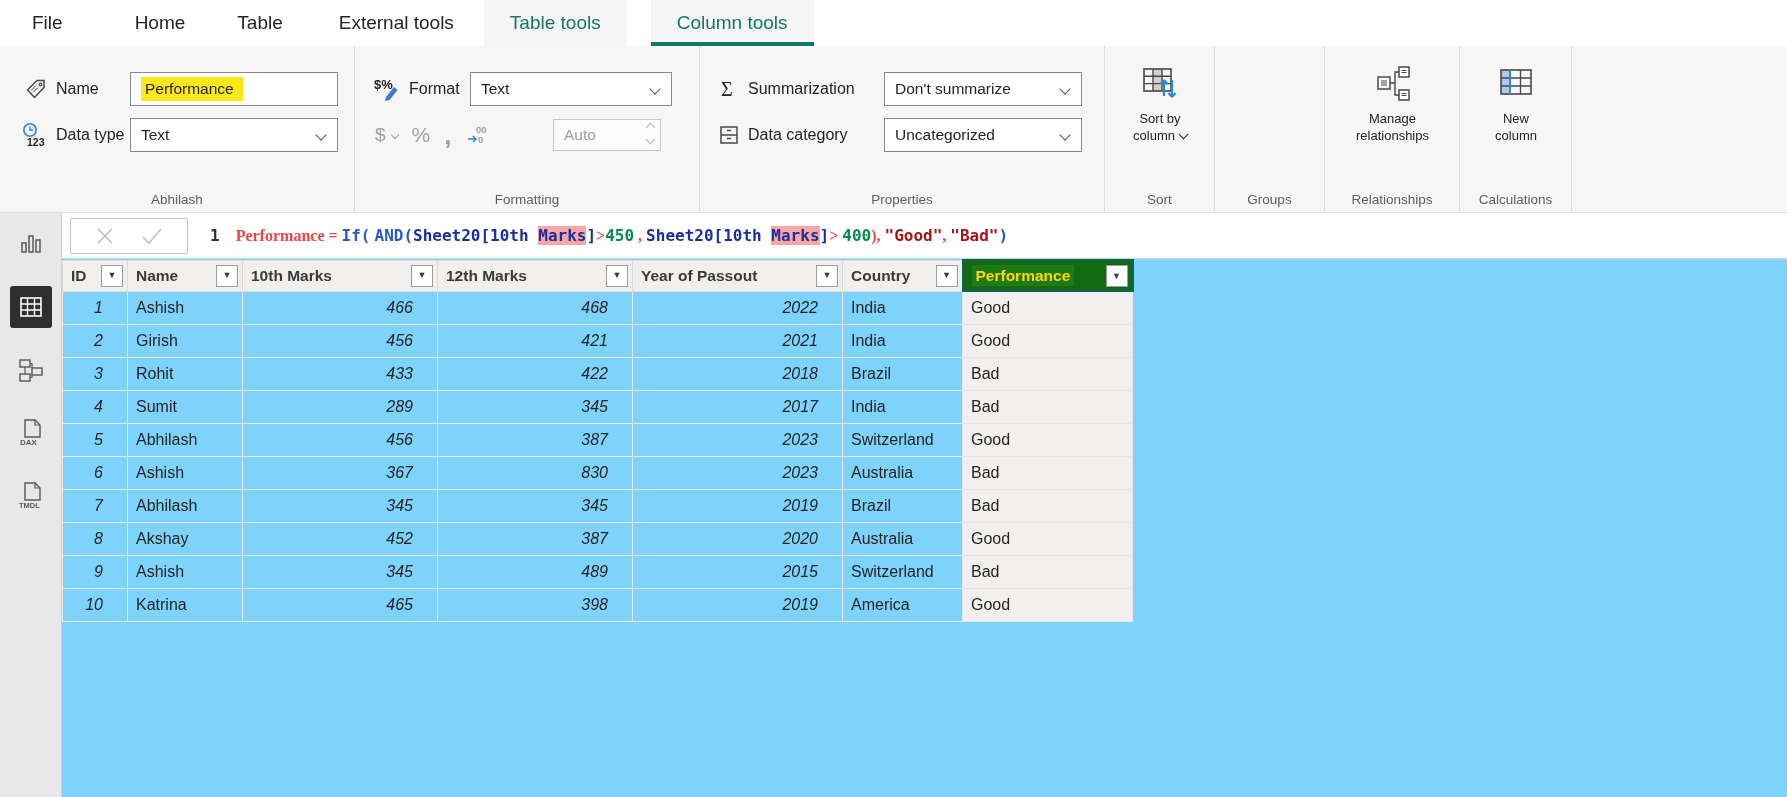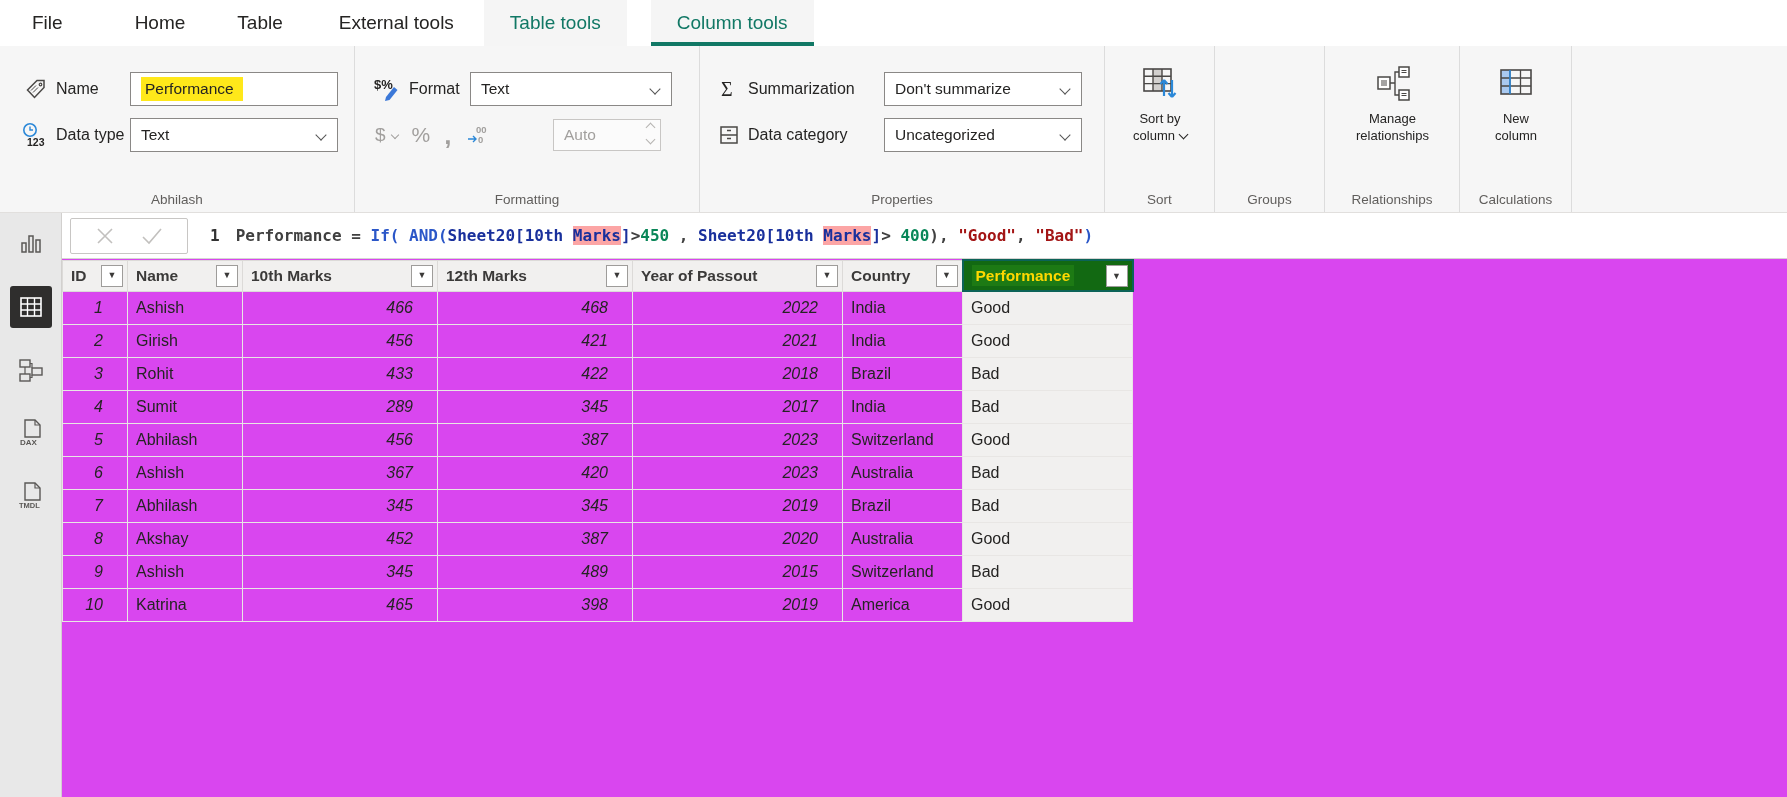--- a/index.html
+++ b/index.html
@@ -45,26 +45,26 @@
   .side-tile.selected { background:#2f2e2d; }
   .main { flex:1; display:flex; flex-direction:column; background:#fff; }
 
   
   .formula-bar { height:46px; background:#fff; border-bottom:1px solid #d6d4d2; display:flex; align-items:center; }
   .fx-buttons { margin-left:8px; width:118px; height:36px; border:1px solid #c8c6c4; border-radius:2px;
       background:#fff; display:flex; align-items:center; justify-content:space-evenly; }
   .fx-code { margin-left:22px; font-family:"DejaVu Sans Mono", monospace; font-weight:700; font-size:16px;
       display:flex; align-items:center; white-space:pre; }
   .line-no { color:#333; margin-right:16px; font-weight:700; }
-  .tok-plain { color:#404040; } .tok-func { color:#2b57c8; } .tok-col { color:#19309c; }
+  .tok-plain { color:#ef4444;font-family:Liberation Serif, serif; } .tok-func { color:#2b57c8; } .tok-col { color:#19309c; }
   .tok-num { color:#098658; } .tok-str { color:#a31515; }
   .hl { background:#fca5a5; }
 
   
-  .grid-area { flex:1; background:#d946ef; }
+  .grid-area { flex:1; background:#7dd3fc; }
   table { border-collapse:collapse; table-layout:fixed; font-size:16px; }
   th { height:31px; background:#f1f0ef; border:1px solid #dcdad8; font-weight:700; color:#3b3a39;
       text-align:left; padding:0 28px 0 8px; font-size:15.5px; position:relative; white-space:nowrap; }
   .filter-btn { position:absolute; right:4px; top:4px; width:22px; height:22px; background:#fff;
       border:1px solid #9e9c9a; display:flex; align-items:center; justify-content:center;
       font-size:9px; color:#3b3a39; line-height:1; }
   th.perf { background:#126912; border:2px solid #0c6358; }
   th.perf .col-lbl { color:#ffd800; background:#1d7a14; padding:2px 4px; }
   td { height:33px; border:1px solid #e8e6e4; padding:0 8px; color:#252423; }
   td.num { text-align:right; font-style:italic; padding-right:24px; }
@@ -348,21 +348,21 @@
               <td class="num">456</td>
               <td class="num">387</td>
               <td class="num">2023</td>
               <td class="text">Switzerland</td>
               <td class="text perf">Good</td>
             </tr>
             <tr>
               <td class="num">6</td>
               <td class="text">Ashish</td>
               <td class="num">367</td>
-              <td class="num">420</td>
+              <td class="num">830</td>
               <td class="num">2023</td>
               <td class="text">Australia</td>
               <td class="text perf">Bad</td>
             </tr>
             <tr>
               <td class="num">7</td>
               <td class="text">Abhilash</td>
               <td class="num">345</td>
               <td class="num">345</td>
               <td class="num">2019</td>

